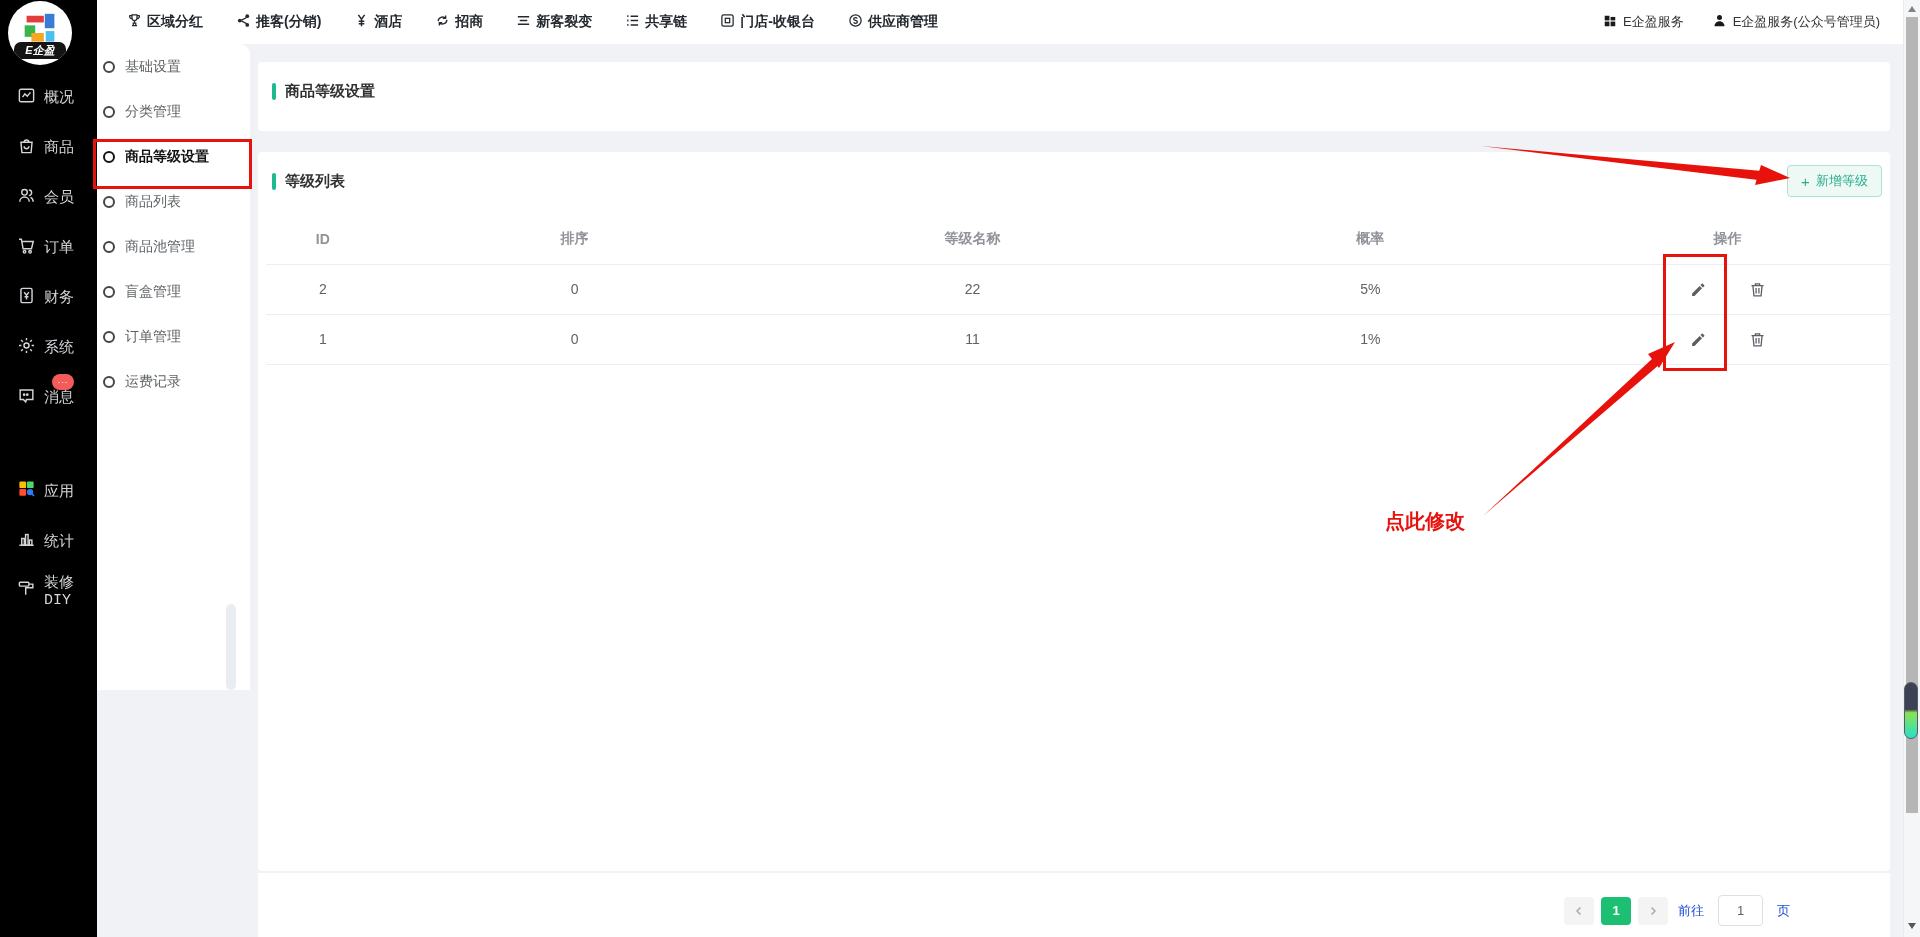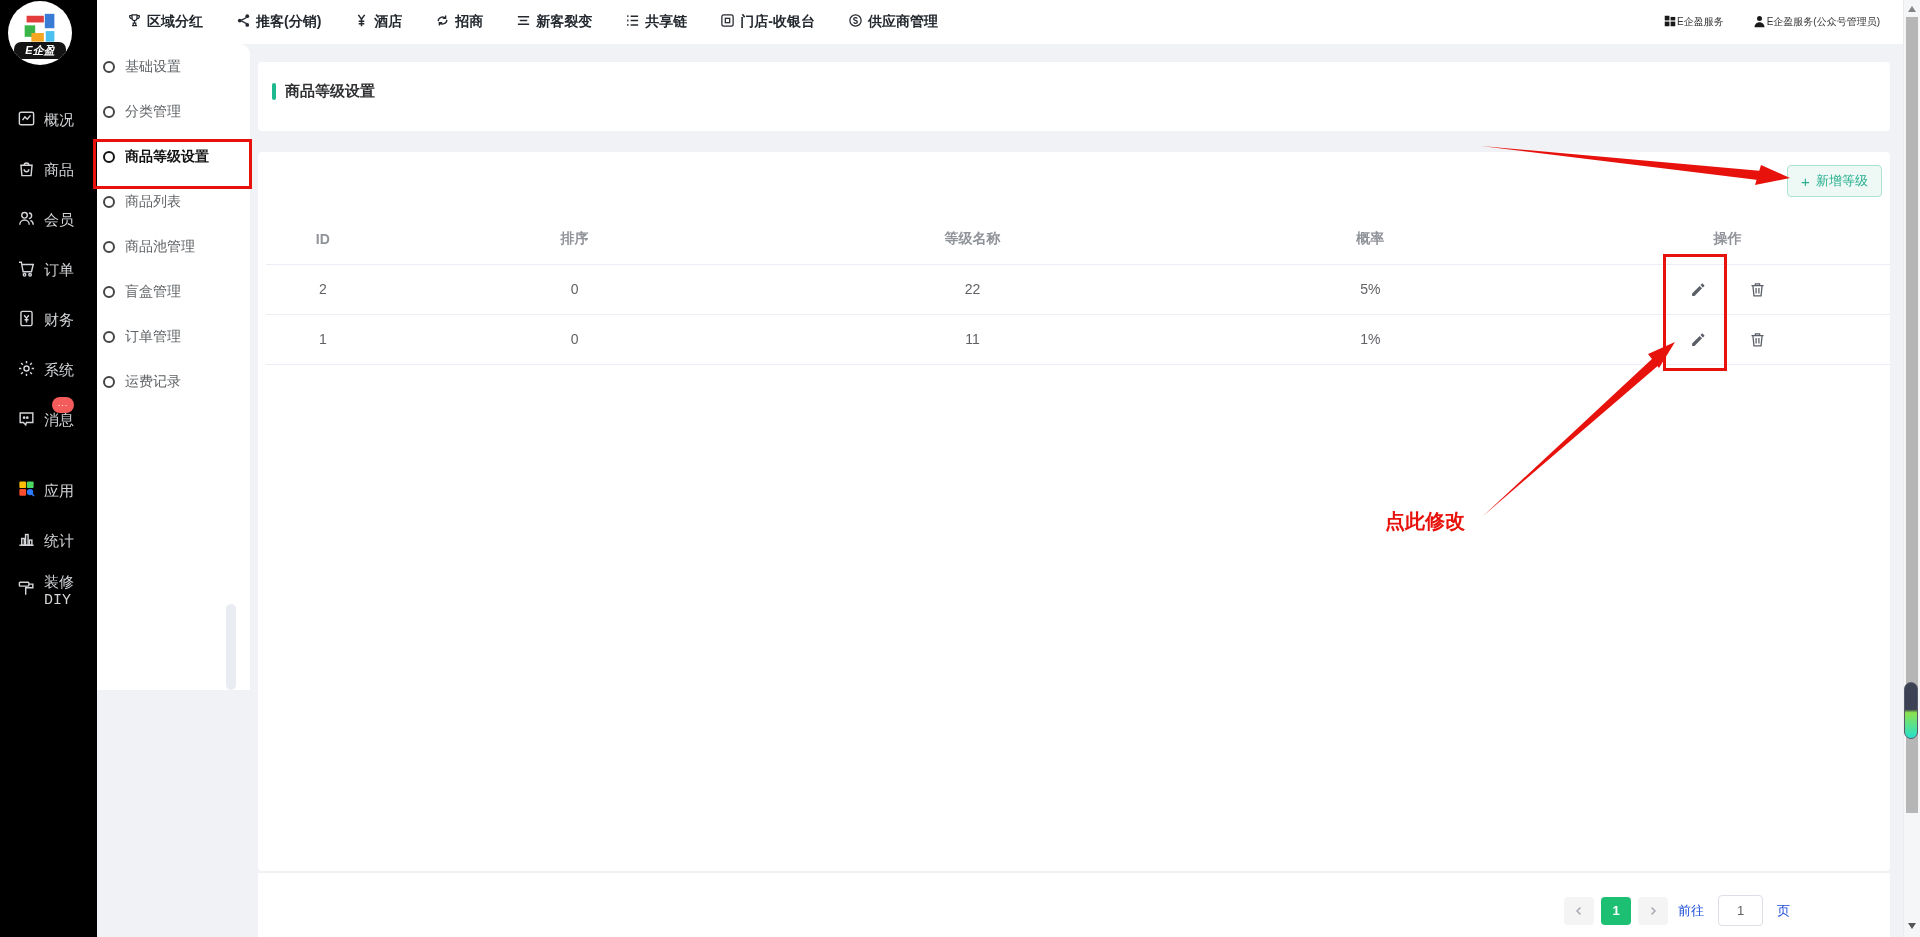--- a/index.html
+++ b/index.html
@@ -6,35 +6,35 @@
   html,body { width:1920px; height:937px; overflow:hidden;
     font-family:"Liberation Sans","DejaVu Sans",sans-serif; background:#f0f2f5; }
   #app { position:relative; width:1920px; height:690px; }
 
   
   #sidebar { position:absolute; left:0; top:0; width:97px; height:937px; background:#000000; z-index:6; }
   .logo-wrap { position:absolute; left:8px; top:1px; width:64px; height:64px; background:#fff; border-radius:50%;
     display:flex; align-items:center; justify-content:center; overflow:hidden; }
   .logo-banner { position:absolute; bottom:6px; left:6px; right:6px; background:#141414; color:#fff;
     font-size:11px; font-weight:bold; font-style:italic; text-align:center; border-radius:7px; padding:1px 0; }
-  .side-items { position:absolute; left:0; top:95px; width:97px; }
+  .side-items { position:absolute; left:0; top:72px; width:97px; }
   .side-tools  { position:absolute; left:0; top:466px; width:97px;font-family:Liberation Mono, monospace; }
   .side-item { position:relative; height:50px; display:flex; align-items:center; gap:8px; padding-left:17px;
     color:#d3d5d8; font-size:15px; cursor:pointer; }
   .side-item svg { flex:0 0 auto; }
   .badge { position:absolute; left:52px; top:2px; min-width:22px; height:16px; background:#f45b5b; color:#fff;
     border-radius:9px; font-size:9px; line-height:13px; text-align:center; padding:0 4px; letter-spacing:1px; }
 
   
   #topbar { position:absolute; left:97px; top:0; right:0; height:44px; background:#fff; display:flex;
     align-items:center; justify-content:space-between; padding:0 40px 0 30px; z-index:4; }
   .top-nav { display:flex; align-items:center; gap:33px; }
   .top-nav-item { display:flex; align-items:center; gap:5px; font-size:14px; font-weight:bold; color:#24292f; cursor:pointer; white-space:nowrap; }
   .top-right { display:flex; align-items:center; gap:28px; }
-  .top-right-item { display:flex; align-items:center; font-size:10px; color:#333; cursor:pointer; white-space:nowrap; }
+  .top-right-item { display:flex; align-items:center; gap:6px; font-size:13px; color:#333; cursor:pointer; white-space:nowrap; }
 
   
   #content { position:absolute; left:97px; top:44px; right:0; bottom:0; background:#f0f2f5; }
   #submenu { position:absolute; left:0; top:0; width:153px; height:100%; background:#fff; border-top-right-radius:10px; z-index:3; }
   .sub-item { height:45px; display:flex; align-items:center; gap:10px; padding-left:6px; font-size:14px;
     color:#5f6366; cursor:pointer; }
   .sub-item .ring { width:12px; height:12px; border:2px solid #454545; border-radius:50%; flex:0 0 auto; }
   .sub-item.active { color:#141414; font-weight:bold; }
   .sub-item.active .ring { border-color:#141414; }
   #submenu-scrollbar { position:absolute; left:129px; top:560px; bottom:0; width:10px; background:#e9edf1; border-radius:5px; }
@@ -307,20 +307,24 @@
     </aside>
 
     <section class="card" id="card1">
       <div class="sec-title">
         <span class="green-bar"></span>
         <span>商品等级设置</span>
       </div>
     </section>
 
     <section class="card" id="card2">
+      <div class="sec-title">
+        <span class="green-bar"></span>
+        <span>等级列表</span>
+      </div>
       <button class="add-btn">
         <span style="font-size:15px;line-height:1;">+</span>
         <span>新增等级</span>
       </button>
 
       <div class="tbl-wrap">
         <table>
           <colgroup>
               <col style="width:7%">
               <col style="width:24%">

